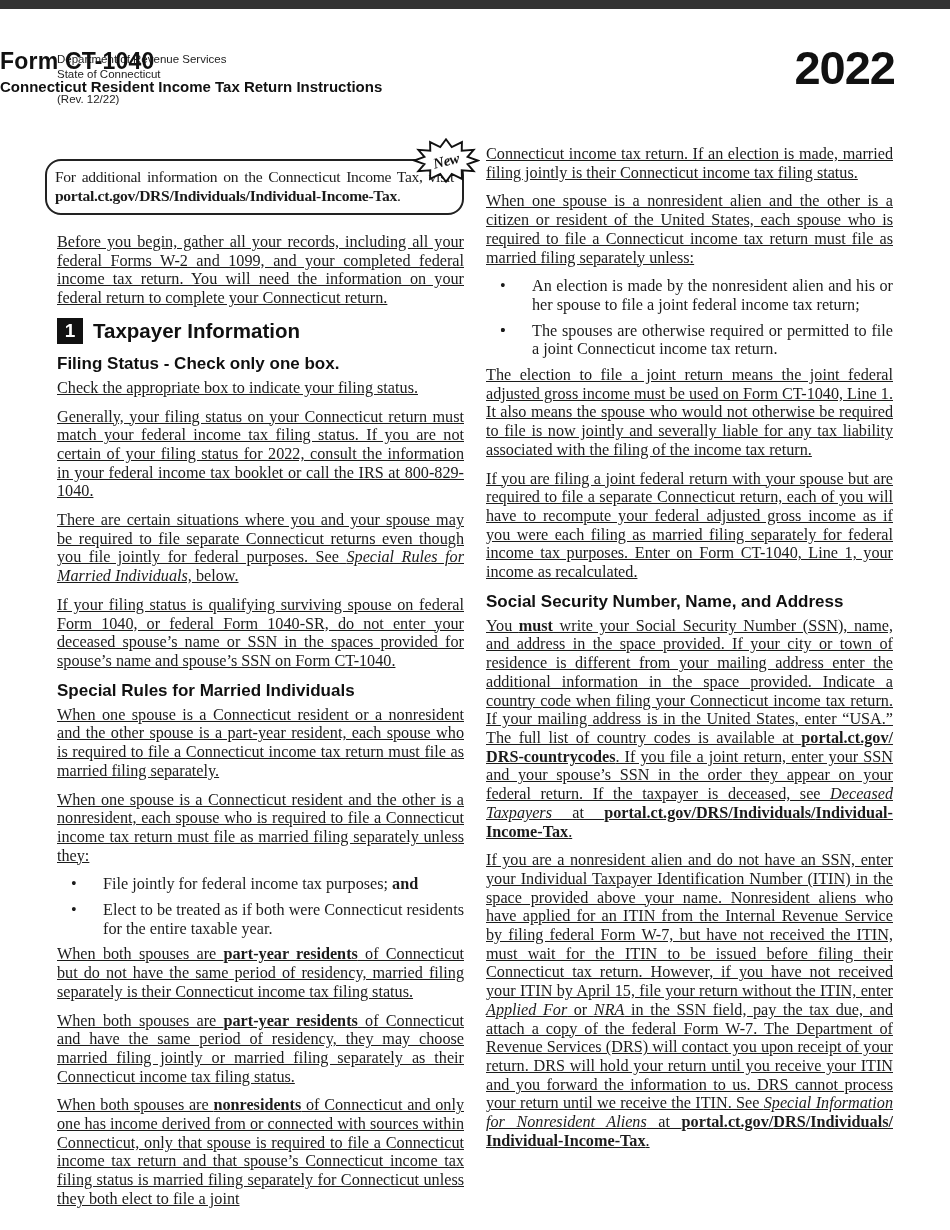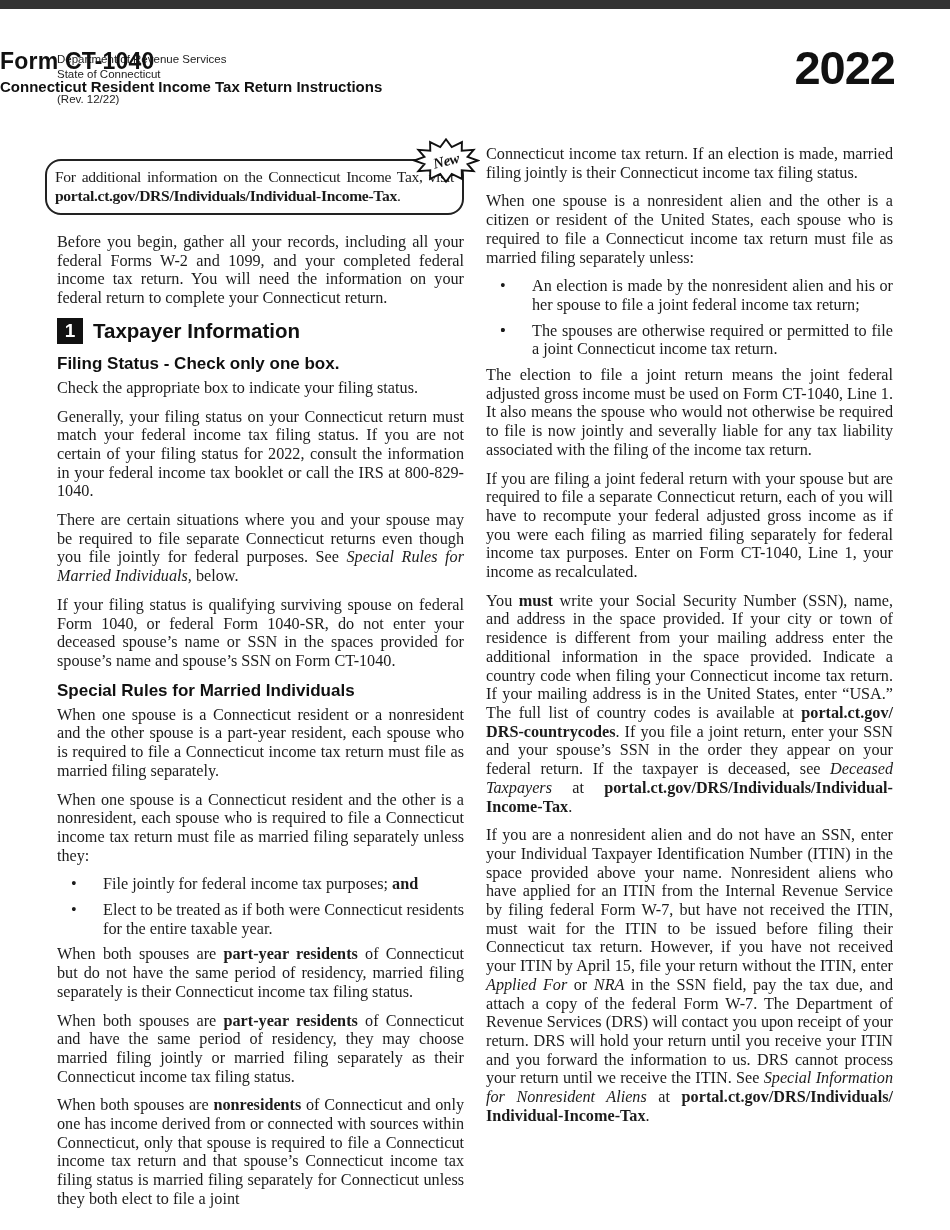--- a/index.html
+++ b/index.html
@@ -47,21 +47,21 @@
     width:419px;
     border:2px solid #222;border-radius:16px;
     padding:6px 8px 8px;
     font-size:15.6px;letter-spacing:-.3px;line-height:1.22;
     text-align:justify;
   }
   .starburst{position:absolute;top:-24px;right:-18px;width:68px;height:47px;}
   
   .body-p{
     font-size:16.2px;line-height:18.7px;text-align:justify;
-    margin:0 0 10px;overflow-wrap:break-word;
+    margin:0 0 10px;overflow-wrap:break-word;text-decoration:underline;
   }
   .b{font-weight:bold;}
   .i{font-style:italic;}
   .sub-head{
     font-family:"Liberation Sans","DejaVu Sans",sans-serif;
     font-size:17px;font-weight:bold;color:var(--heading);
     margin:10px 0 5px;
   }
   .section-head{
     display:flex;align-items:center;gap:10px;
@@ -148,18 +148,19 @@
           </div>
           <div class="bullet">
             <span class="dot">•</span>
           </div>
           <div class="bullet">
             <span class="dot">•</span>
             <div class="bullet-text"><span>The spouses are otherwise required or permitted to file a joint Connecticut income tax return.</span></div>
           </div>
           <p class="body-p"><span>The election to file a joint return means the joint federal adjusted gross income must be used on Form CT-1040, Line 1. It also means the spouse who would not otherwise be required to file is now jointly and severally liable for any tax liability associated with the filing of the income tax return.</span></p>
           <p class="body-p"><span>If you are filing a joint federal return with your spouse but are required to file a separate Connecticut return, each of you will have to recompute your federal adjusted gross income as if you were each filing as married filing separately for federal income tax purposes. Enter on Form CT-1040, Line 1, your income as recalculated.</span></p>
+          <h3 class="sub-head">Social Security Number, Name, and Address</h3>
           <p class="body-p"><span>You </span><span class="b">must</span><span> write your Social Security Number (SSN), name, and address in the space provided. If your city or town of residence is different from your mailing address enter the additional information in the space provided. Indicate a country code when filing your Connecticut income tax return. If your mailing address is in the United States, enter “USA.” The full list of country codes is available at </span><span class="b">portal.ct.gov/<wbr>DRS-countrycodes</span><span>. If you file a joint return, enter your SSN and your spouse’s SSN in the order they appear on your federal return. If the taxpayer is deceased, see </span><span class="i">Deceased Taxpayers</span><span> at </span><span class="b">portal.ct.gov/<wbr>DRS/<wbr>Individuals/<wbr>Individual-Income-Tax</span><span>.</span></p>
           <p class="body-p"><span>If you are a nonresident alien and do not have an SSN, enter your Individual Taxpayer Identification Number (ITIN) in the space provided above your name. Nonresident aliens who have applied for an ITIN from the Internal Revenue Service by filing federal Form W-7, but have not received the ITIN, must wait for the ITIN to be issued before filing their Connecticut tax return. However, if you have not received your ITIN by April 15, file your return without the ITIN, enter </span><span class="i">Applied For</span><span> or </span><span class="i">NRA</span><span> in the SSN field, pay the tax due, and attach a copy of the federal Form W-7. The Department of Revenue Services (DRS) will contact you upon receipt of your return. DRS will hold your return until you receive your ITIN and you forward the information to us. DRS cannot process your return until we receive the ITIN. See </span><span class="i">Special Information for Nonresident Aliens</span><span> at </span><span class="b">portal.ct.gov/<wbr>DRS/<wbr>Individuals/<wbr>Individual-Income-Tax</span><span>.</span></p>
         </div>
     </div>
   </div>
 </div>
 
 </body></html>

